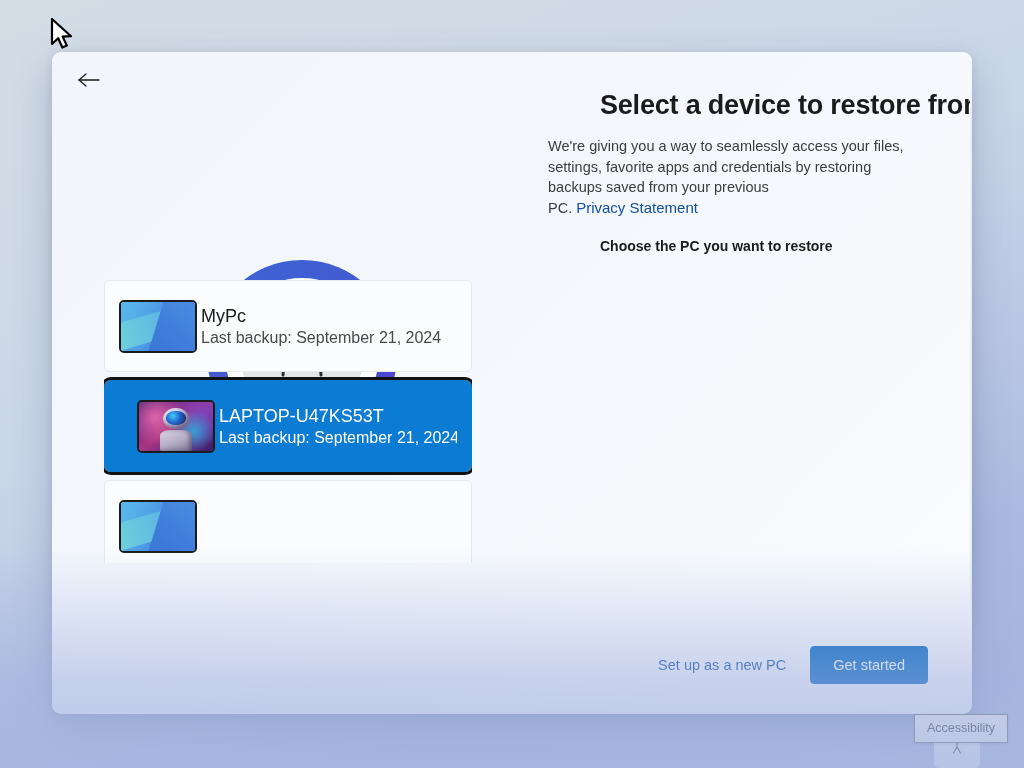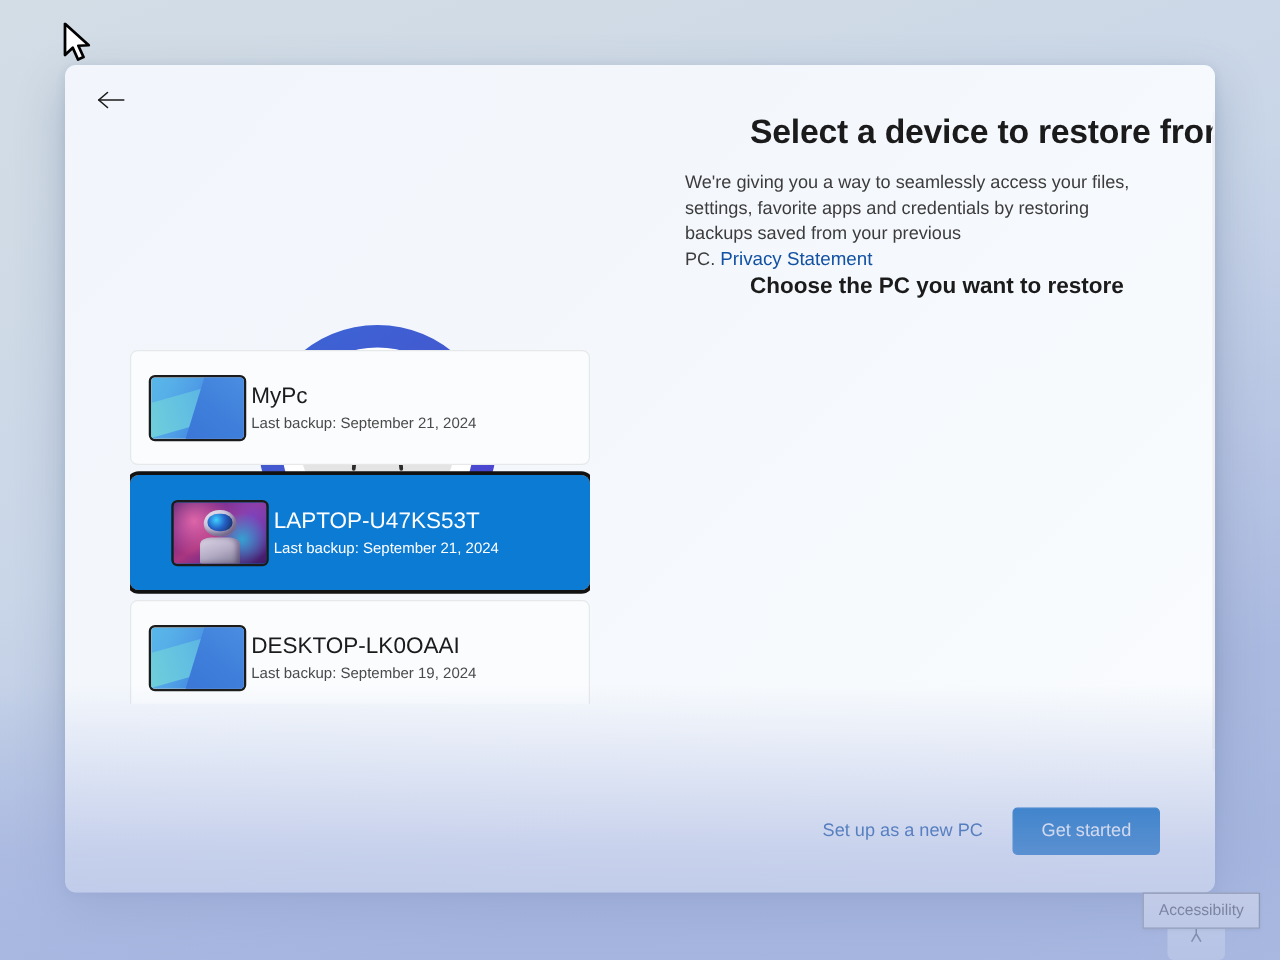--- a/index.html
+++ b/index.html
@@ -135,21 +135,22 @@
     color: #1251a3;
     font-size: 15px;
     text-decoration: none;
     white-space: nowrap;
     cursor: pointer;
     padding-left: 4px;
   }
 
   #choose-label {
     margin-left: 52px;
-    font-size: 18px;
+    margin-top: 20px;
+    font-size: 14px;
     font-weight: 600;
     color: #1b1b1b;
   }
 
   
   #device-list-viewport {
     position: absolute;
     left: 52px;
     top: 228px;
     width: 368px;
@@ -258,21 +259,21 @@
     gap: 1px;
     overflow: hidden;
   }
   .device-name {
     font-size: 18px;
     color: #1b1b1b;
     line-height: 23px;
     white-space: nowrap;
   }
   .device-backup {
-    font-size: 12px;
+    font-size: 16px;
     color: #4a4a4a;
     line-height: 18px;
     white-space: nowrap;
   }
   .device-item.selected .device-name,
   .device-item.selected .device-backup { color: #ffffff; }
 
   
   #list-scrollbar {
     position: absolute;
@@ -432,24 +433,20 @@
           <div class="device-text">
             <span class="device-name">LAPTOP-U47KS53T</span>
             <span class="device-backup">Last backup: September 21, 2024</span>
           </div>
         </div>
 
         <div class="device-item">
           <div class="device-thumb">
             <div class="thumb-bloom"></div>
           </div>
-          <div class="device-text">
-            <span class="device-name">DESKTOP-LK0OAAI</span>
-            <span class="device-backup">Last backup: September 19, 2024</span>
-          </div>
         </div>
 
       </div>
     </div>
 
     <div id="list-scrollbar">
       <div id="scroll-track"></div>
       <div class="scroll-arrow" style="position:absolute;top:0;left:0;">
         
       </div>

